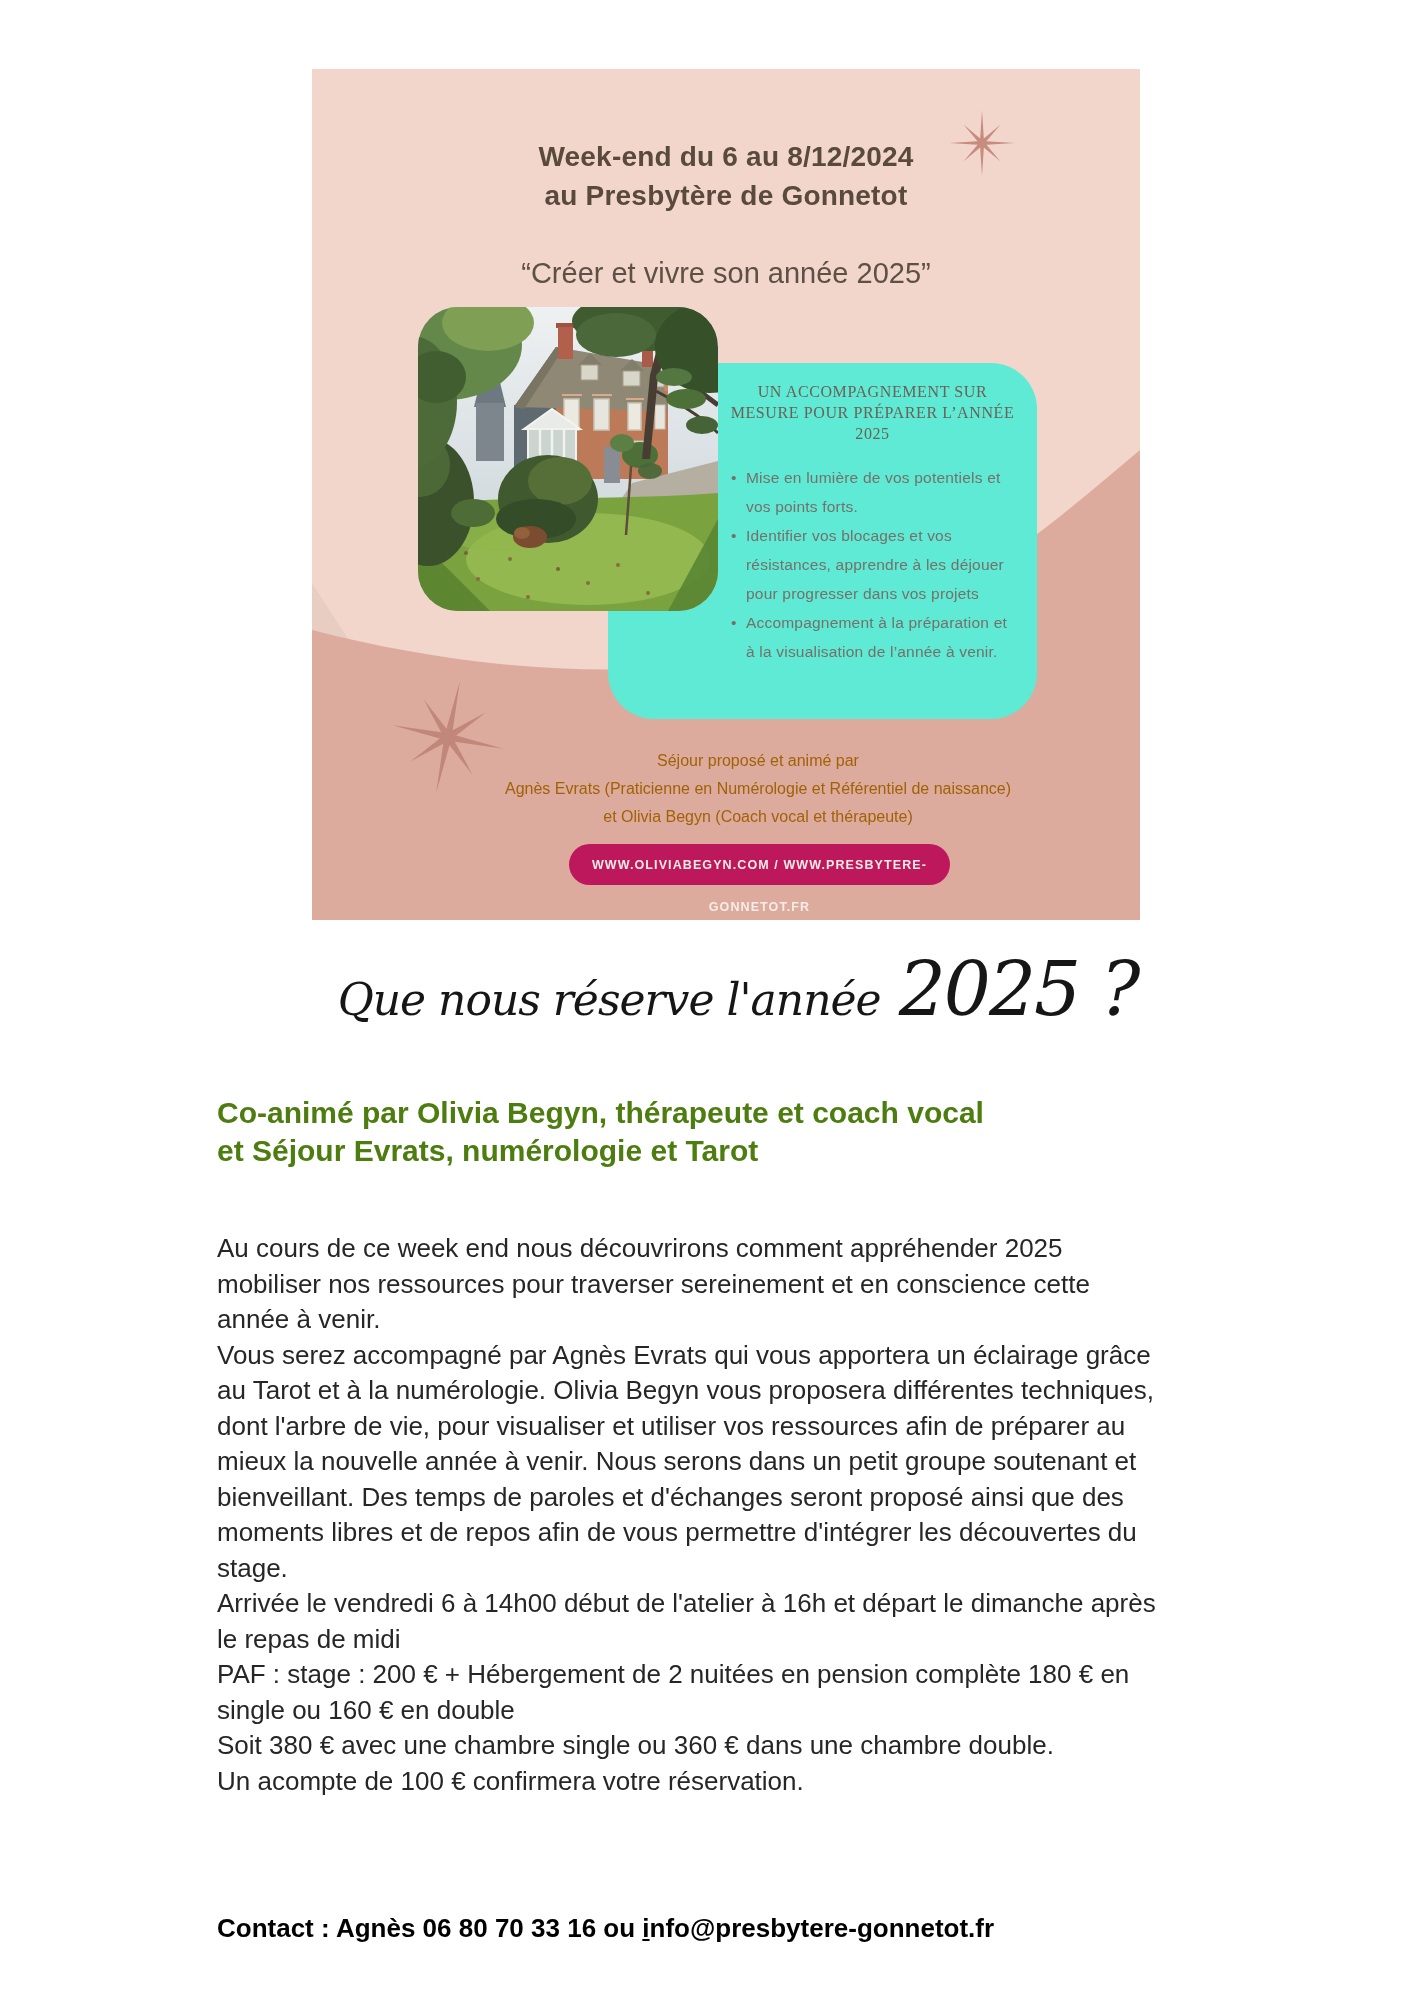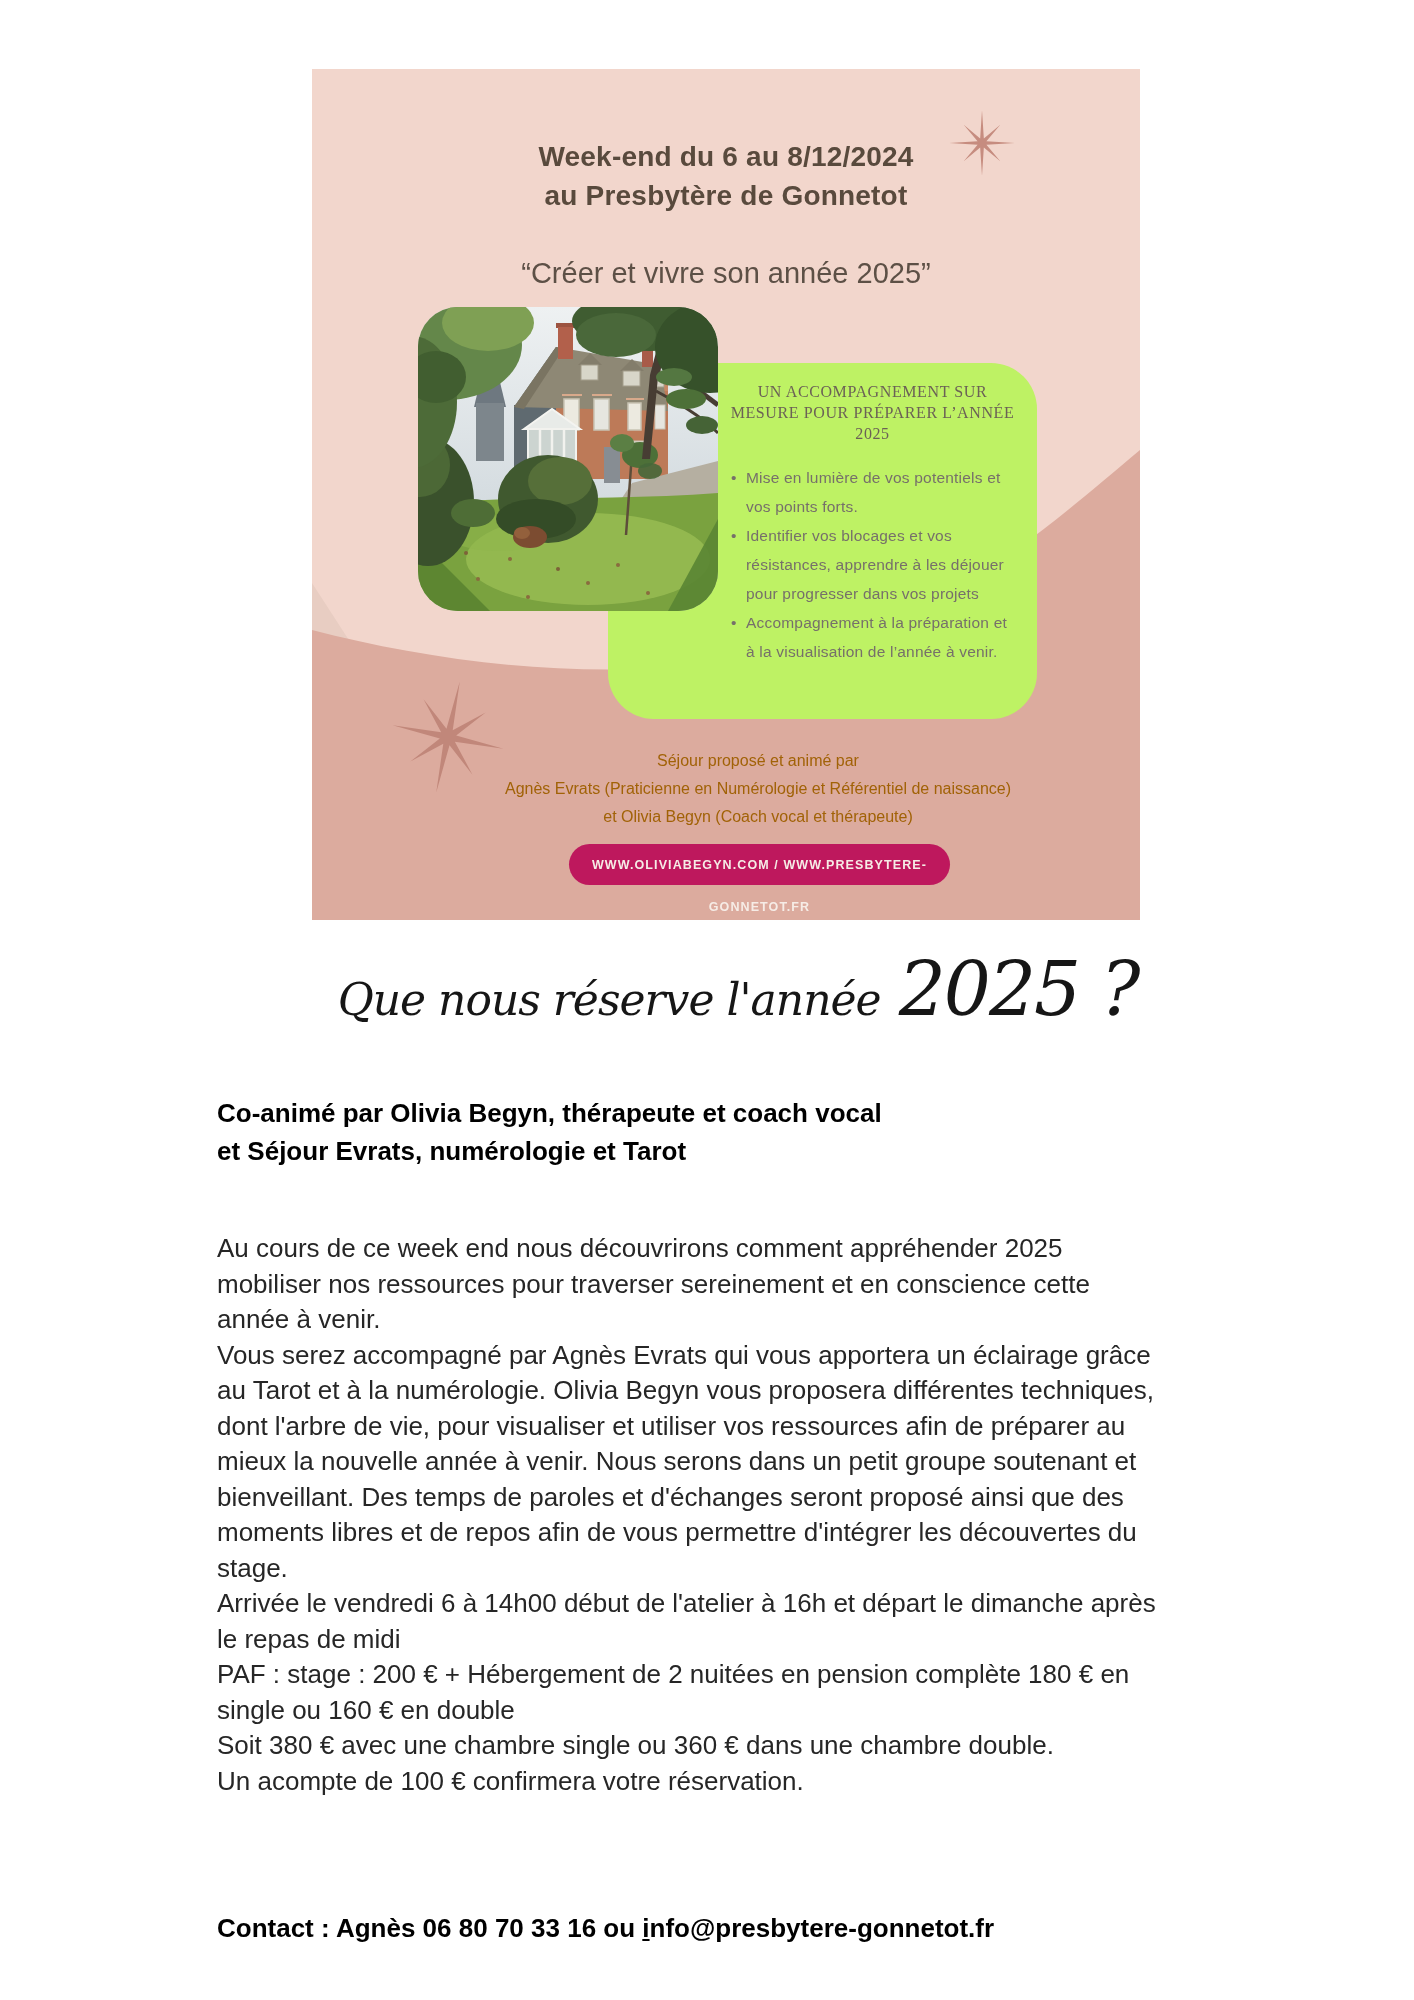--- a/index.html
+++ b/index.html
@@ -18,21 +18,21 @@
 
   .star{position:absolute;}
   .star-tr{left:636px;top:40px;width:68px;height:68px;}
   .star-left{left:77px;top:609px;width:118px;height:118px;}
 
   .photo{position:absolute;left:106px;top:238px;width:300px;height:304px;
          border-radius:40px;overflow:hidden;z-index:3;}
   .photo svg{display:block;}
 
   .panel{position:absolute;left:296px;top:294px;width:429px;height:356px;
-         background:#bef264;border-radius:46px;z-index:2;text-decoration:underline;}
+         background:#5eead4;border-radius:46px;z-index:2;text-decoration:underline;}
   .panel-heading{position:absolute;top:18px;left:112px;right:12px;text-align:center;
                  font-family:"Liberation Serif", serif;font-size:16px;line-height:21px;
                  letter-spacing:.6px;color:#6b6156;}
   .panel-bullets{position:absolute;top:100px;left:122px;right:20px;margin:0;padding:0;
                  list-style:none;font-size:15.5px;line-height:29px;color:#76706a;letter-spacing:.2px;}
   .panel-bullets li{position:relative;padding-left:16px;}
   .panel-bullets .dot{position:absolute;left:1px;top:0;}
 
   .flyer-footer{position:absolute;top:678px;left:64px;right:0;text-align:center;
                 font-size:16px;line-height:28px;color:#a16207;}
@@ -42,22 +42,22 @@
         letter-spacing:1.1px;text-align:center;line-height:42px;z-index:4;cursor:pointer;}
 
   
   .script-heading{position:absolute;top:946px;left:0;width:100%;margin:0;text-align:center;
                   font-family:"DejaVu Serif", cursive, serif;font-style:italic;
                   font-weight:normal;color:#161616;padding-left:11px;}
   .script-words{font-size:44px;letter-spacing:-1px;}
   .script-year{font-size:74px;letter-spacing:-2px;margin-left:8px;font-weight:normal;}
 
   
-  .intro-bold{position:absolute;left:197px;top:1094px;font-size:26px;font-weight:bold;
-              line-height:38px;color:#000000;}
+  .intro-bold{position:absolute;left:197px;top:1094px;font-size:30px;font-weight:bold;
+              line-height:38px;color:#4d7c0f;}
   .para{position:absolute;left:197px;top:1231px;font-size:26px;line-height:35.5px;color:#262626;}
   .contact{position:absolute;left:197px;top:1833px;font-size:26px;font-weight:bold;
            line-height:38px;color:#000;white-space:pre-wrap;}
   .email{color:#000;}
   .email .u{text-decoration:underline;}
 </style>
 </head>
 <body>
 
 <div class="page">

